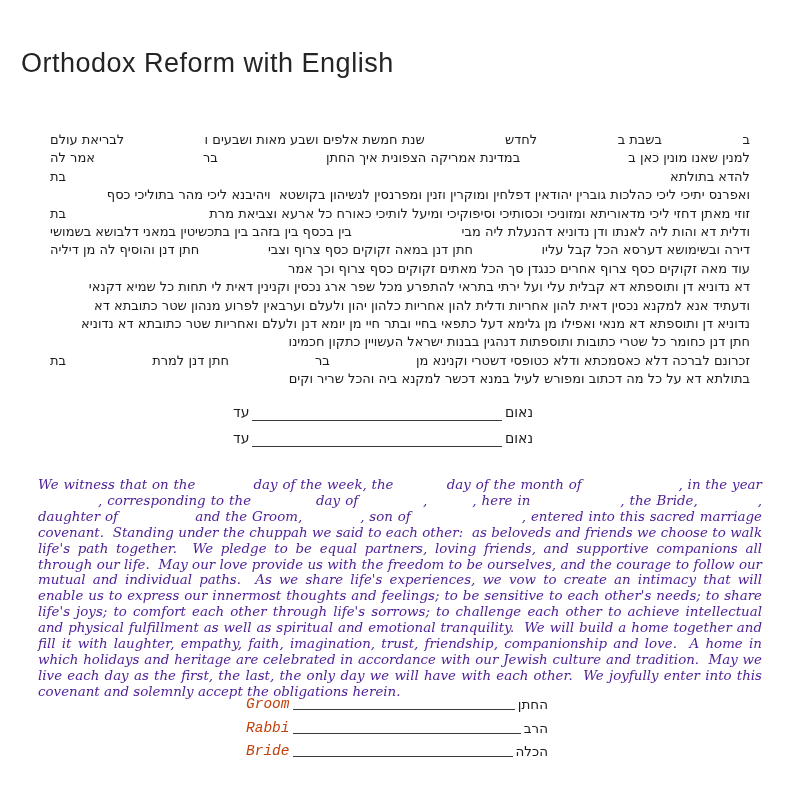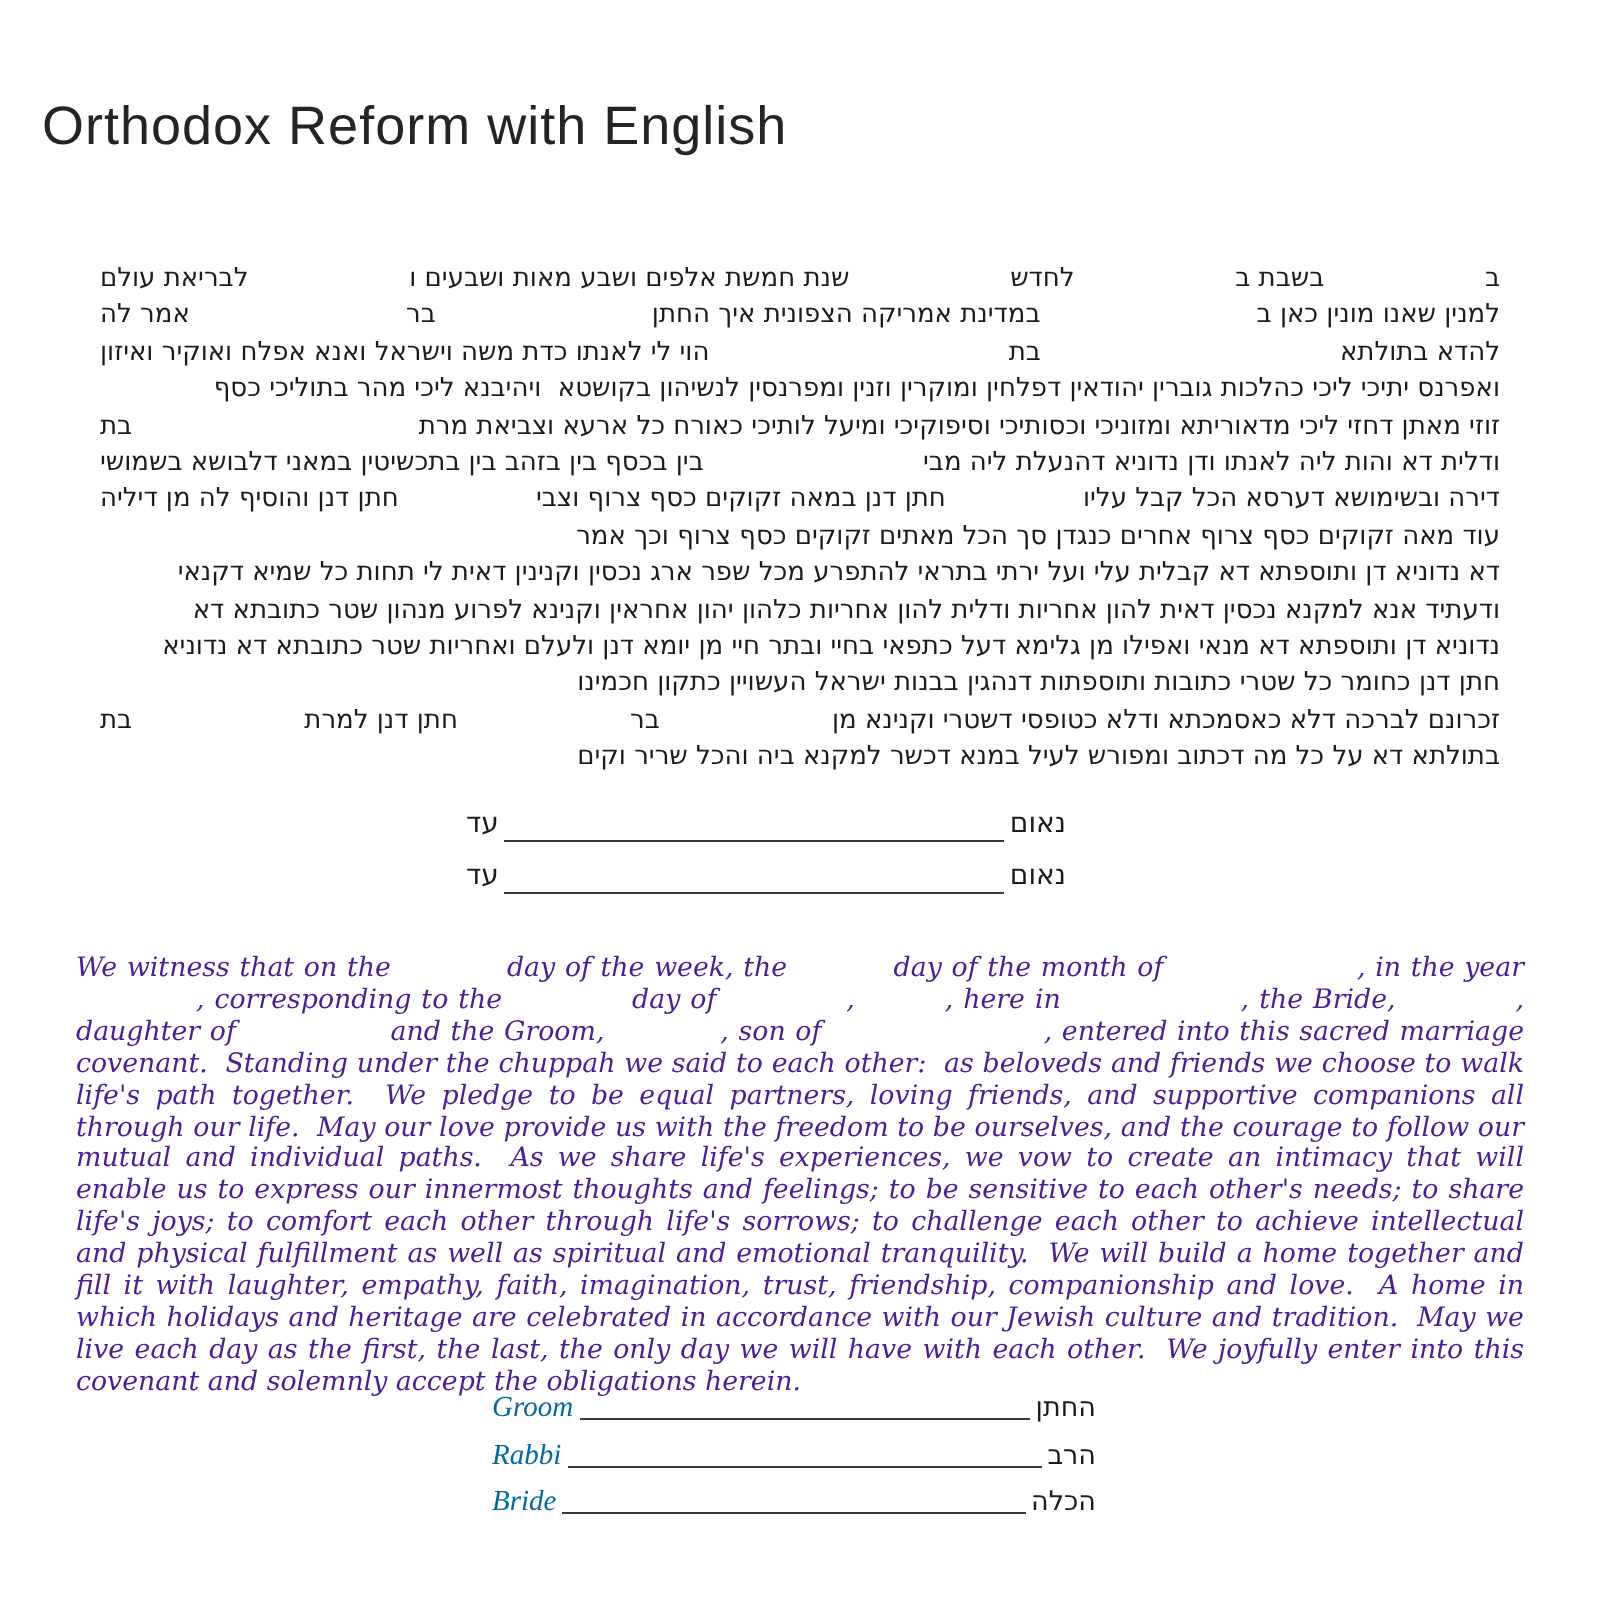--- a/index.html
+++ b/index.html
@@ -26,21 +26,21 @@
   }
   .w-row{display:flex;height:20px;margin-bottom:6px;font-size:14px;}
   .rule{flex:1;border-bottom:1px solid #3a3a3a;align-self:flex-end;margin:0 3px 3px 3px;}
   .english{
     position:absolute;top:477px;left:38px;width:724px;
     font-family:"DejaVu Serif",serif;font-style:italic;
     font-size:13.4px;line-height:15.9px;text-align:justify;color:#4c1d95;
   }
   .sigs{position:absolute;top:696px;left:246px;width:302px;}
   .s-row{display:flex;height:17px;margin-bottom:6.5px;}
-  .s-en{font-family:Liberation Serif, serif;font-style:italic;font-size:14.5px;line-height:17px;color:#0369a1;}
+  .s-en{font-family:Liberation Mono, monospace;font-style:italic;font-size:14.5px;line-height:17px;color:#c2410c;}
   .s-he{font-size:13.5px;line-height:17px;align-self:flex-end;}
 </style>
 </head>
 <body>
 
 <div class="page">
 
   <div class="title">Orthodox Reform with English</div>
 
   <div class="hebrew">
@@ -53,21 +53,20 @@
       </div>
       <div class="h-line">
         <span>למנין שאנו מונין כאן ב</span>
         <span>במדינת אמריקה הצפונית איך החתן</span>
         <span>בר</span>
         <span>אמר לה</span>
       </div>
       <div class="h-line">
         <span>להדא בתולתא</span>
         <span>בת</span>
-        <span>הוי לי לאנתו כדת משה וישראל ואנא אפלח ואוקיר ואיזון</span>
       </div>
       <div class="h-line">
         <span>ואפרנס יתיכי ליכי כהלכות גוברין יהודאין דפלחין ומוקרין וזנין ומפרנסין לנשיהון בקושטא &nbsp;ויהיבנא ליכי מהר בתוליכי כסף</span>
       </div>
       <div class="h-line">
         <span>זוזי מאתן דחזי ליכי מדאוריתא ומזוניכי וכסותיכי וסיפוקיכי ומיעל לותיכי כאורח כל ארעא וצביאת מרת</span>
         <span>בת</span>
       </div>
       <div class="h-line">
         <span>ודלית דא והות ליה לאנתו ודן נדוניא דהנעלת ליה מבי</span>
@@ -78,21 +77,21 @@
         <span>חתן דנן במאה זקוקים כסף צרוף וצבי</span>
         <span>חתן דנן והוסיף לה מן דיליה</span>
       </div>
       <div class="h-line">
         <span>עוד מאה זקוקים כסף צרוף אחרים כנגדן סך הכל מאתים זקוקים כסף צרוף וכך אמר</span>
       </div>
       <div class="h-line">
         <span>דא נדוניא דן ותוספתא דא קבלית עלי ועל ירתי בתראי להתפרע מכל שפר ארג נכסין וקנינין דאית לי תחות כל שמיא דקנאי</span>
       </div>
       <div class="h-line">
-        <span>ודעתיד אנא למקנא נכסין דאית להון אחריות ודלית להון אחריות כלהון יהון אחראין וקנינא לפרוע מנהון שטר כתובתא דא</span>
+        <span>ודעתיד אנא למקנא נכסין דאית להון אחריות ודלית להון אחריות כלהון יהון ולעלם וערבאין לפרוע מנהון שטר כתובתא דא</span>
       </div>
       <div class="h-line">
         <span>נדוניא דן ותוספתא דא מנאי ואפילו מן גלימא דעל כתפאי בחיי ובתר חיי מן יומא דנן ולעלם ואחריות שטר כתובתא דא נדוניא</span>
       </div>
       <div class="h-line">
         <span>חתן דנן כחומר כל שטרי כתובות ותוספתות דנהגין בבנות ישראל העשויין כתקון חכמינו</span>
       </div>
       <div class="h-line">
         <span>זכרונם לברכה דלא כאסמכתא ודלא כטופסי דשטרי וקנינא מן</span>
         <span>בר</span>

